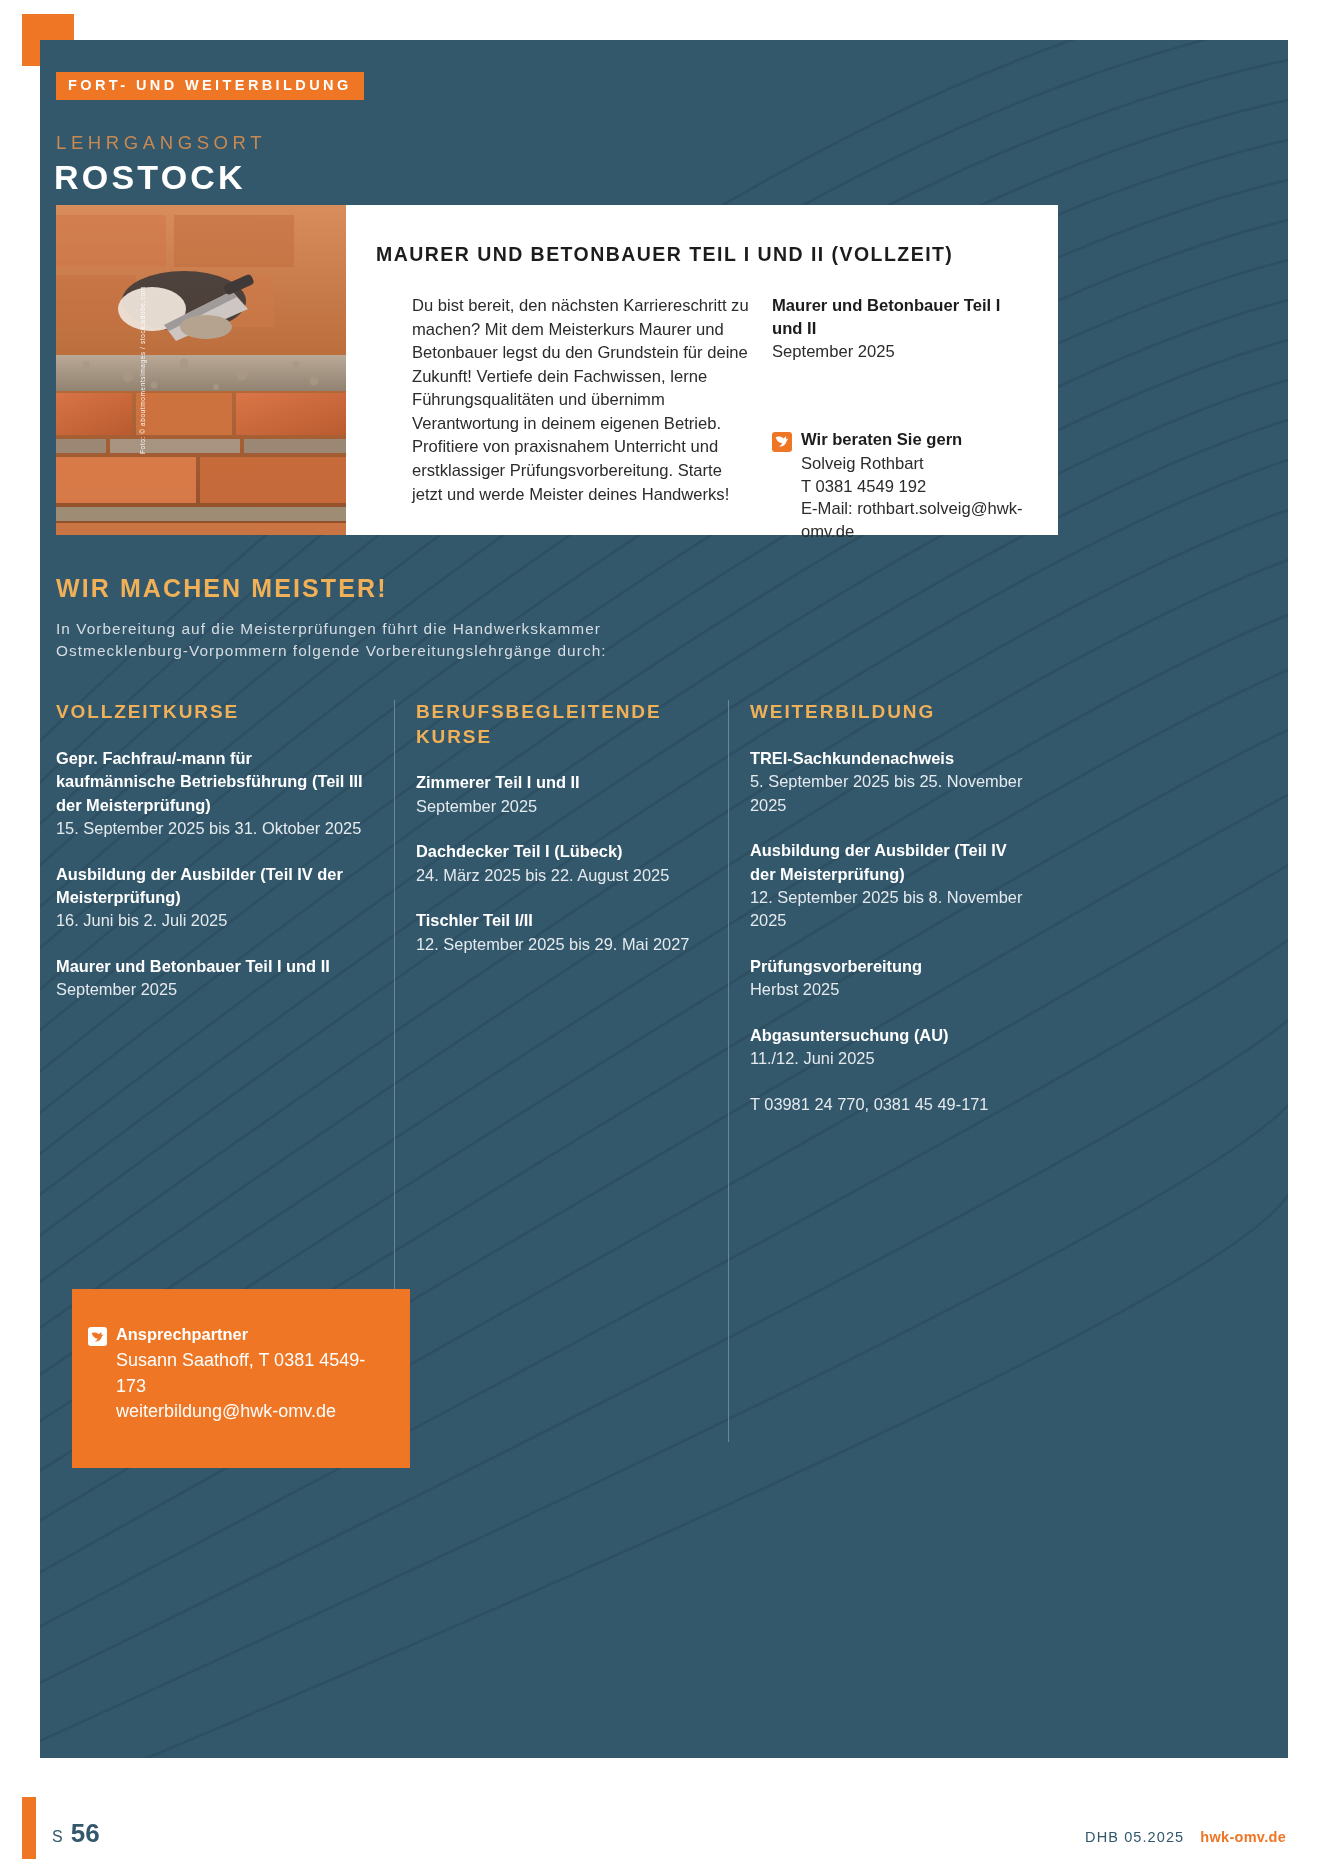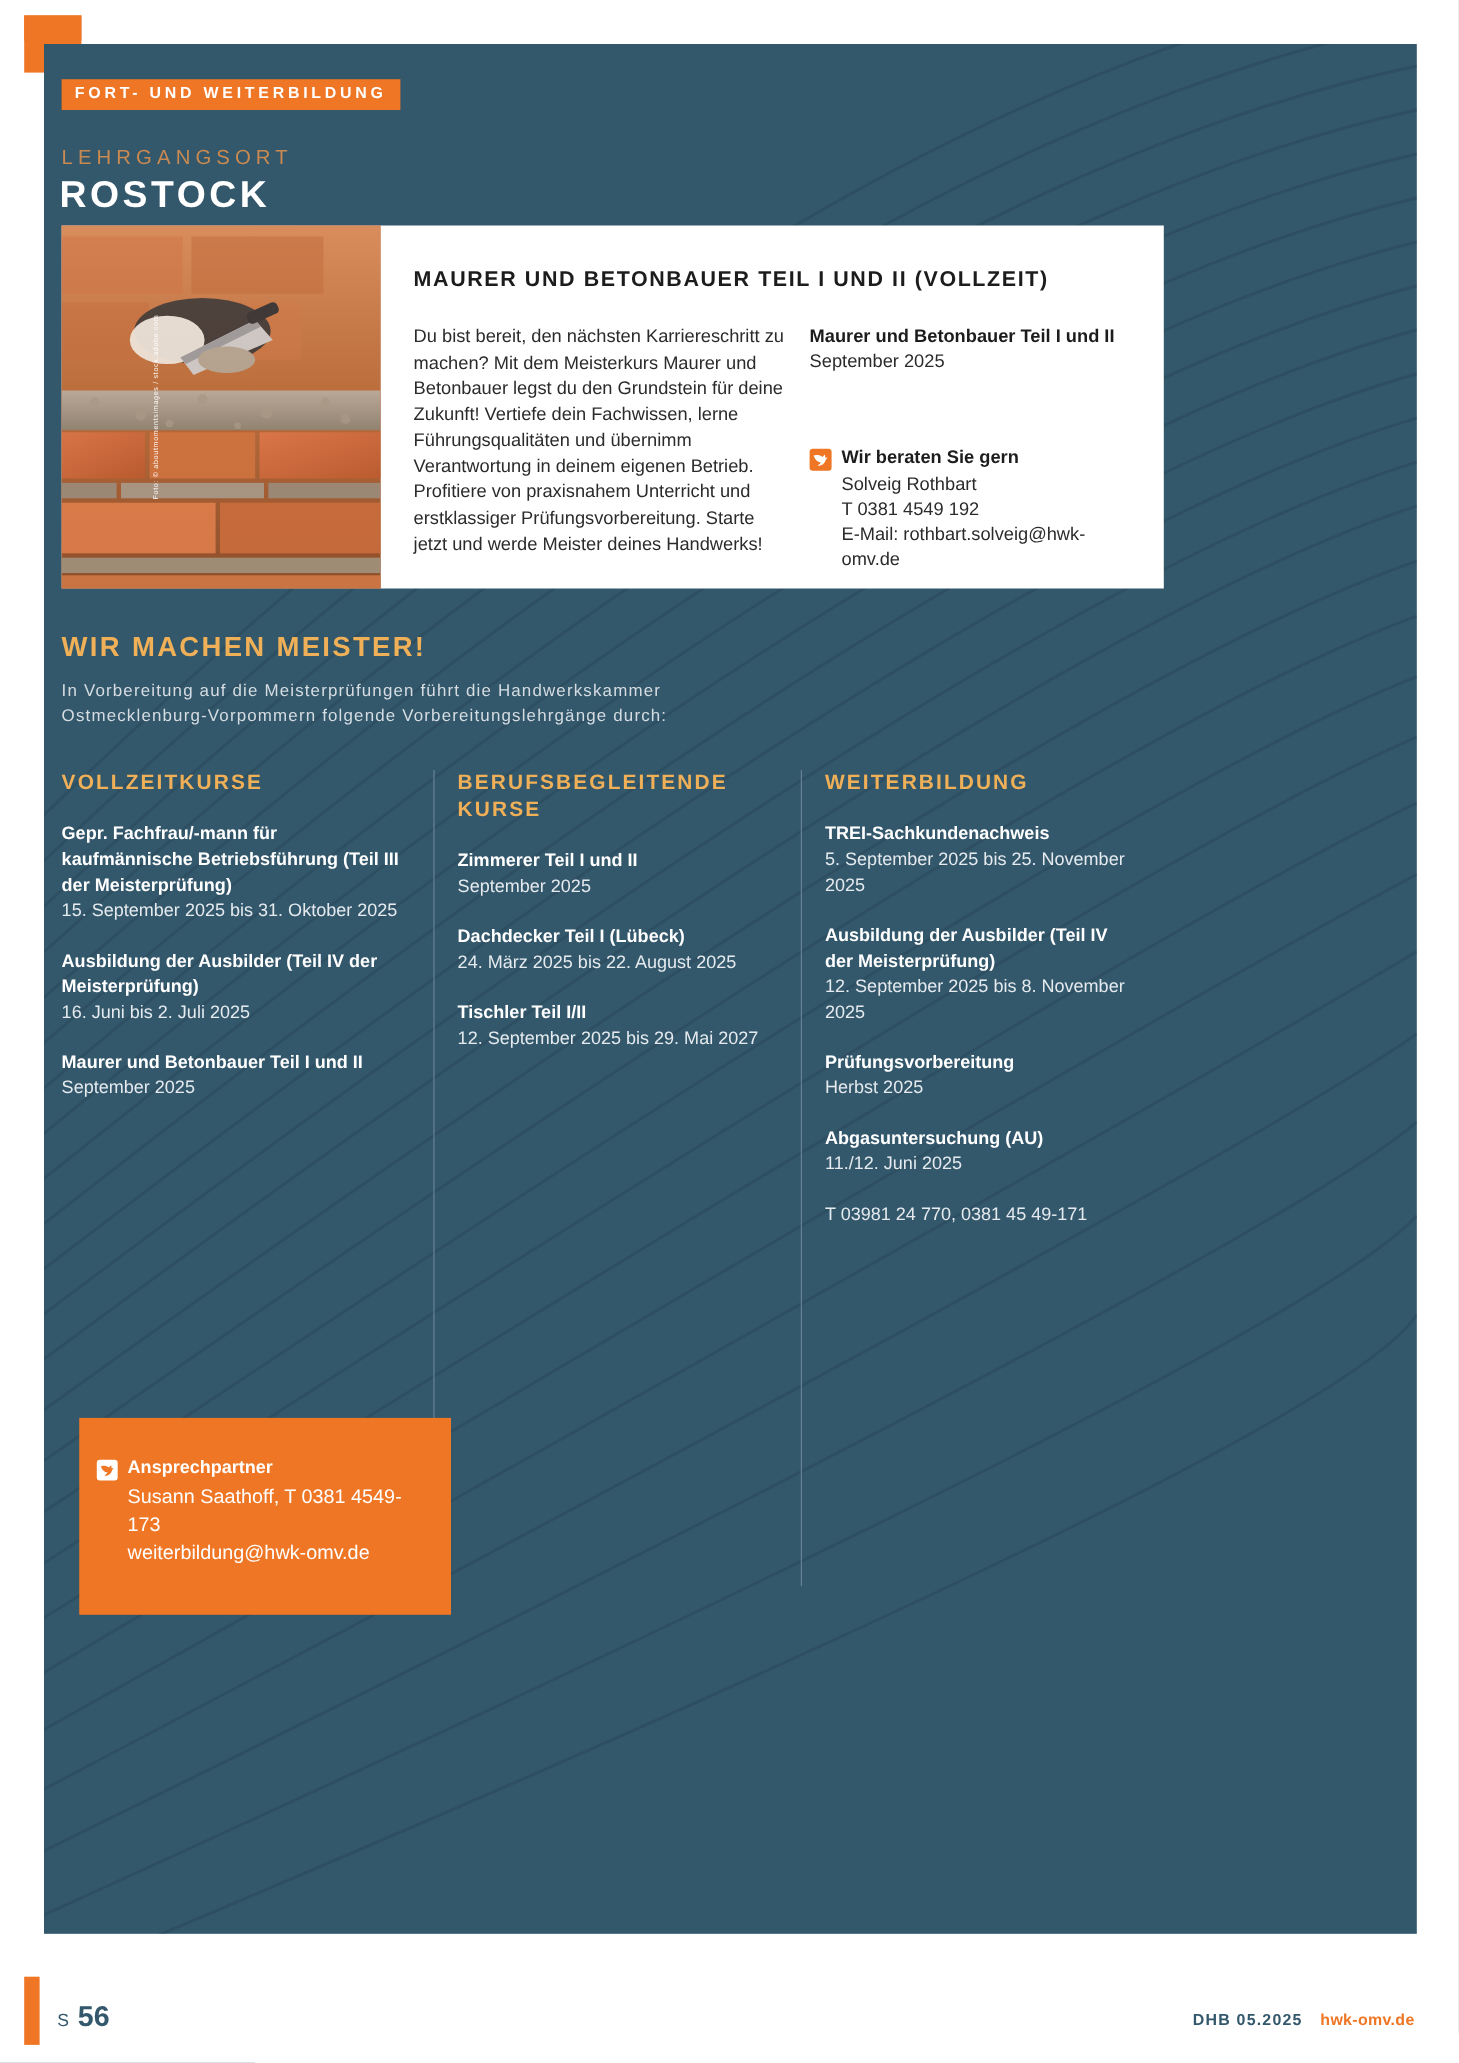--- a/index.html
+++ b/index.html
@@ -127,21 +127,21 @@
   }
   .card-title {
     color: #1c1c1c;
     font-size: 19.5px;
     font-weight: 800;
     letter-spacing: 1.45px;
     margin-bottom: 28px;
     white-space: nowrap;
   }
   .card-cols { display: flex; gap: 22px; }
-  .card-col-left { width: 338px; flex: 0 0 338px; }
+  .card-col-left { width: 338px; flex: 0 0 338px; margin-left: 36px; }
   .card-col-right { flex: 1 1 auto; }
   .card-para {
     color: #2b2b2b;
     font-size: 16.6px;
     line-height: 1.42;
     font-family: "Liberation Sans", sans-serif;
   }
   .course-name {
     color: #1c1c1c;
     font-size: 16.6px;
@@ -294,21 +294,21 @@
     position: absolute;
     right: 40px; bottom: 30px;
     display: flex;
     align-items: baseline;
     gap: 16px;
     z-index: 5;
   }
   .footer-issue {
     color: #33576b;
     font-size: 14.5px;
-    font-weight: 700;
+    font-weight: 400;
     letter-spacing: 1.1px;
   }
   .footer-url {
     color: #ee7624;
     font-size: 14.5px;
     font-weight: 700;
     letter-spacing: .3px;
   }
 </style>
 </head>

